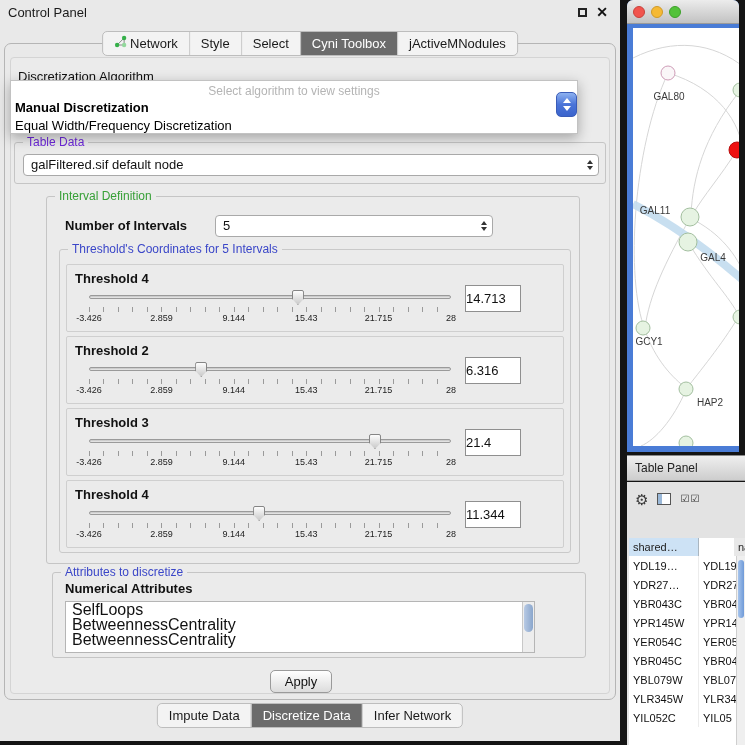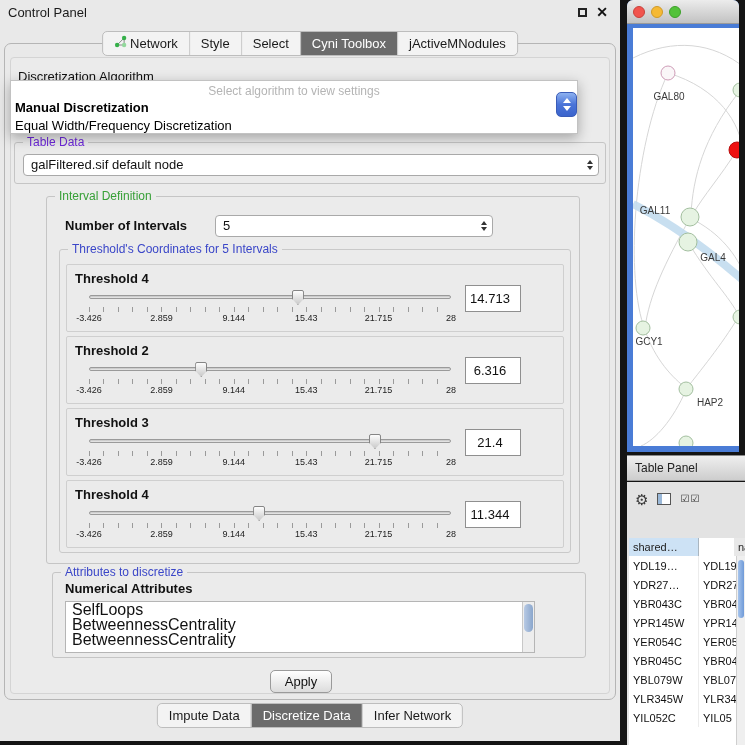--- a/index.html
+++ b/index.html
@@ -55,21 +55,21 @@
 
   .thr-box { position:absolute; left:6px; width:498px; height:68px; border:1px solid #cfcfcf; border-radius:2px; }
   .thr-label { position:absolute; left:8px; top:6px; font-weight:bold; font-size:13px; color:#111; }
   .slider { position:absolute; left:22px; top:24px; width:362px; height:16px; }
   .slider .track { position:absolute; left:0; right:0; top:6px; height:4px; background:linear-gradient(#c2c2c2,#ececec); border:1px solid #9a9a9a; border-radius:2px; }
   .thumb { position:absolute; top:1px; width:12px; height:15px; background:linear-gradient(#fdfdfd,#cacaca); border:1px solid #858585; clip-path:polygon(0 0,100% 0,100% 58%,50% 100%,0 58%); border-radius:2px; }
   .ticks { position:absolute; left:22px; top:42px; width:362px; height:5px;
            background:repeating-linear-gradient(to right,#9a9a9a 0 1px,transparent 1px 14.48px); }
   .tick-labels { position:absolute; left:22px; top:48px; width:362px; height:12px; font-size:9px; color:#222; }
   .tick-labels span { position:absolute; transform:translateX(-50%); white-space:nowrap; }
-  .thr-value { position:absolute; left:398px; top:20px; width:56px; height:27px; background:#fff; border:1px solid #8f8f8f; font-size:13px; color:#111; text-align:center; line-height:25px; padding-right:6px; }
+  .thr-value { position:absolute; left:398px; top:20px; width:56px; height:27px; background:#fff; border:1px solid #8f8f8f; font-size:13px; color:#111; text-align:left; line-height:25px; padding-right:6px; }
 
   .attr-label { position:absolute; left:12px; top:8px; font-weight:bold; font-size:13px; color:#111; }
   .attr-list { position:absolute; left:12px; top:28px; width:470px; height:52px; background:#fff; border:1px solid #b5b5b5; overflow:hidden; }
   .attr-item { padding-left:6px; line-height:15px; font-size:16px; color:#111; white-space:nowrap; }
   .attr-scroll { position:absolute; right:0; top:0; bottom:0; width:12px; background:#ededed; border-left:1px solid #c8c8c8; }
   .attr-thumb { position:absolute; left:1px; right:1px; top:2px; height:28px; border-radius:5px; background:linear-gradient(to right,#b8cae4,#8aa6cc); }
 
   .apply-btn { position:absolute; left:270px; top:670px; width:62px; height:23px; border:1px solid #9a9a9a; border-radius:5px; background:linear-gradient(#ffffff,#dcdcdc); font-size:13px; text-align:center; line-height:21px; color:#111; }
 
   

